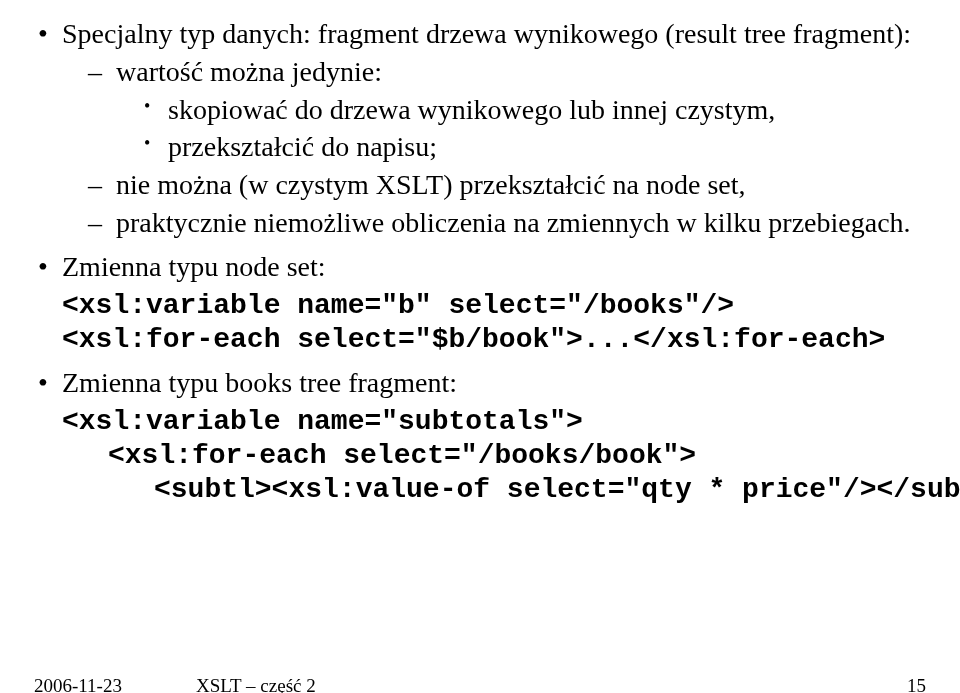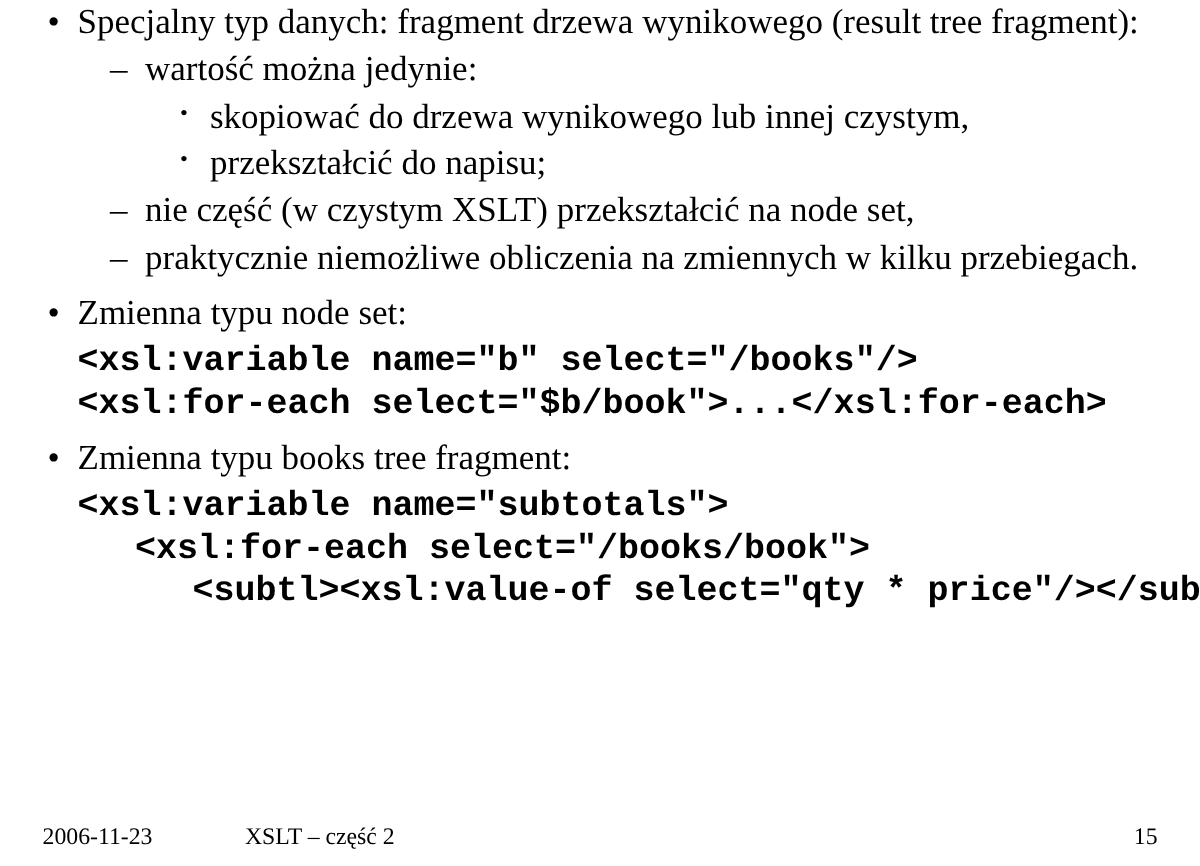--- a/index.html
+++ b/index.html
@@ -1,20 +1,20 @@
 <!DOCTYPE html>
 <html><head>
   <meta charset="utf-8">
   <style>
     * { box-sizing: border-box; margin: 0; padding: 0; }
     html, body { width: 960px; height: 693px; background: #fff; font-family: "Times New Roman", Times, serif; color: #000; }
     .page { width: 960px; height: 693px; position: relative; padding: 0 34px; }
     .title { font-size: 46px; font-weight: 400; letter-spacing: 0; padding-top: 2px; padding-bottom: 45px; }
     .content { font-size: 28px; line-height: 1.28; }
-    ul.top { list-style: none; padding-left: 0; }
+    ul.top { list-style: none; padding-left: 0; margin-top: 16px; }
     ul.top > li { position: relative; padding-left: 28px; margin-bottom: 8px; }
     ul.top > li::before { content: "•"; position: absolute; left: 4px; top: 0; font-size: 28px; }
     ul.dash { list-style: none; padding-left: 26px; }
     ul.dash > li { position: relative; padding-left: 28px; margin-top: 2px; }
     ul.dash > li::before { content: "–"; position: absolute; left: 0; top: 0; }
     ul.dot { list-style: none; padding-left: 28px; }
     ul.dot > li { position: relative; padding-left: 24px; margin-top: 2px; }
     ul.dot > li::before { content: "•"; position: absolute; left: 0; top: 3px; font-size: 18px; }
     .code { font-family: "Courier New", Courier, monospace; font-weight: bold; display: block; white-space: pre; }
     .code-block { padding-left: 0; margin-top: 4px; }
@@ -38,21 +38,21 @@
       <li>
         <span>Specjalny typ danych: fragment drzewa wynikowego (result tree fragment):</span>
         <ul class="dash">
           <li>
             <span>wartość można jedynie:</span>
             <ul class="dot">
               <li>skopiować do drzewa wynikowego lub innej czystym,</li>
               <li>przekształcić do napisu;</li>
             </ul>
           </li>
-          <li>nie część (w czystym XSLT) przekształcić na node set,</li>
+          <li>nie można (w czystym XSLT) przekształcić na node set,</li>
           <li>praktycznie niemożliwe obliczenia na zmiennych w kilku przebiegach.</li>
         </ul>
       </li>
 
       <li>
         <span>Zmienna typu node set:</span>
         <div class="code-block">
           <span class="code">&lt;xsl:variable name="b" select="/books"/&gt;</span>
           <span class="code">&lt;xsl:for-each select="$b/book"&gt;...&lt;/xsl:for-each&gt;</span>
         </div>

